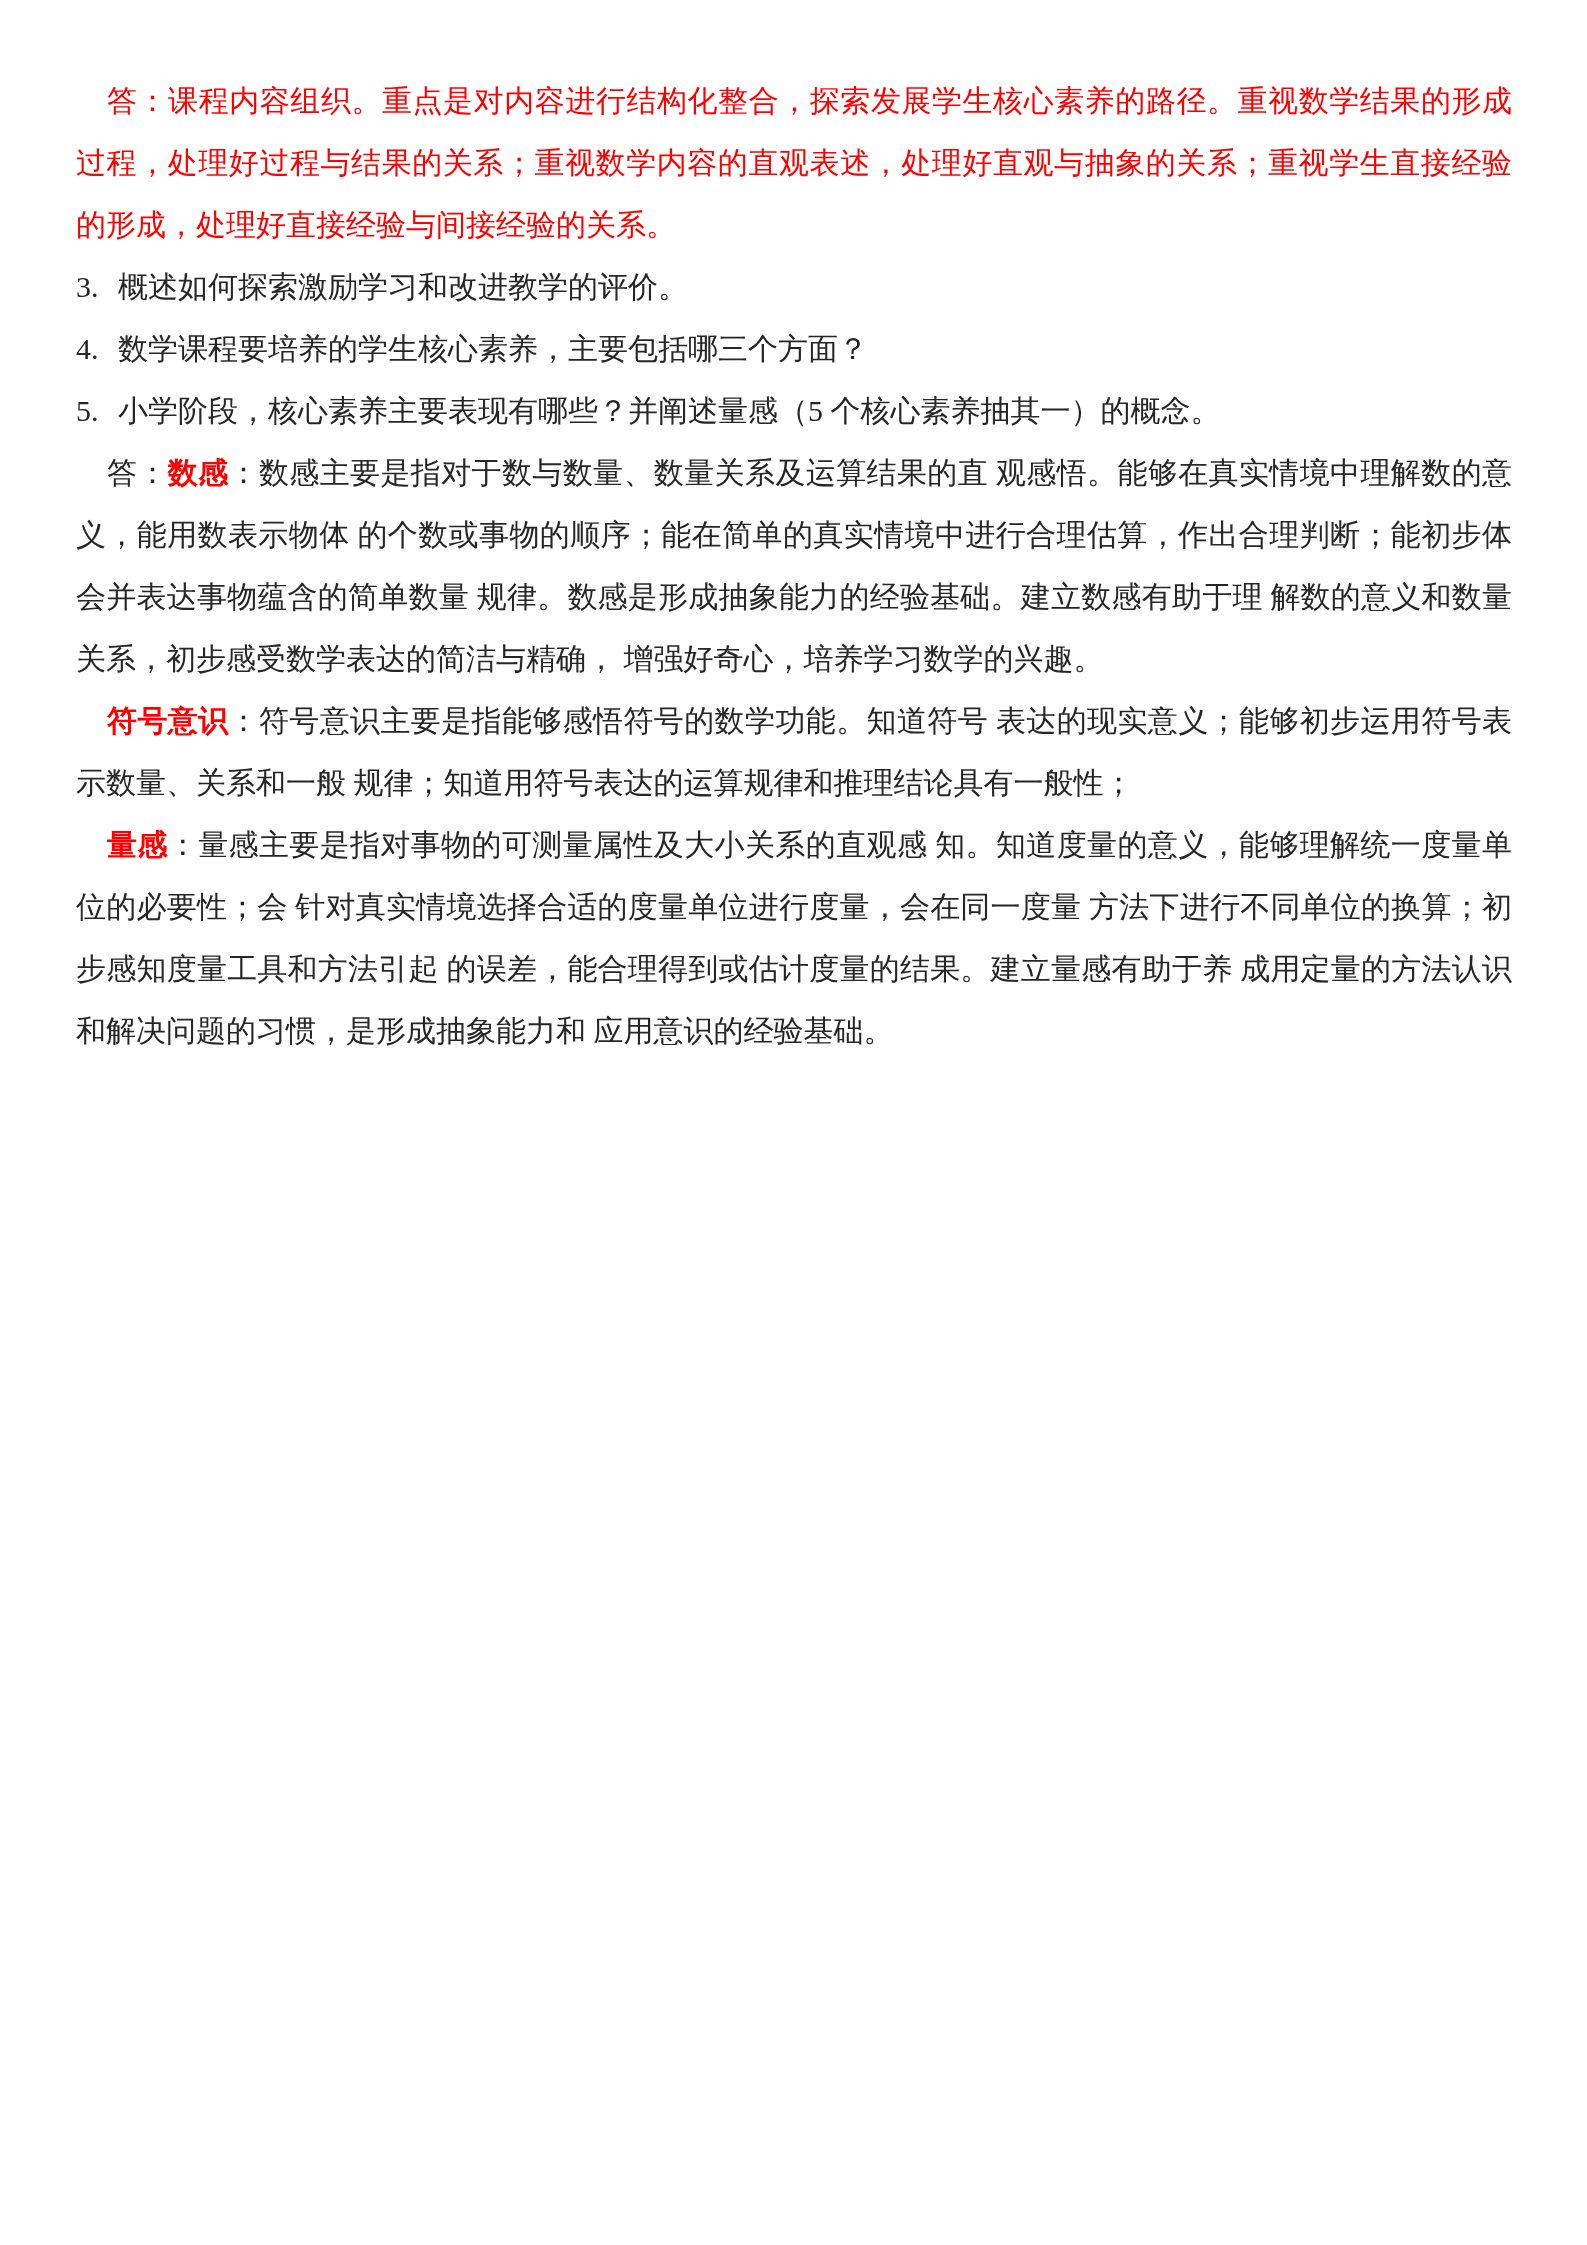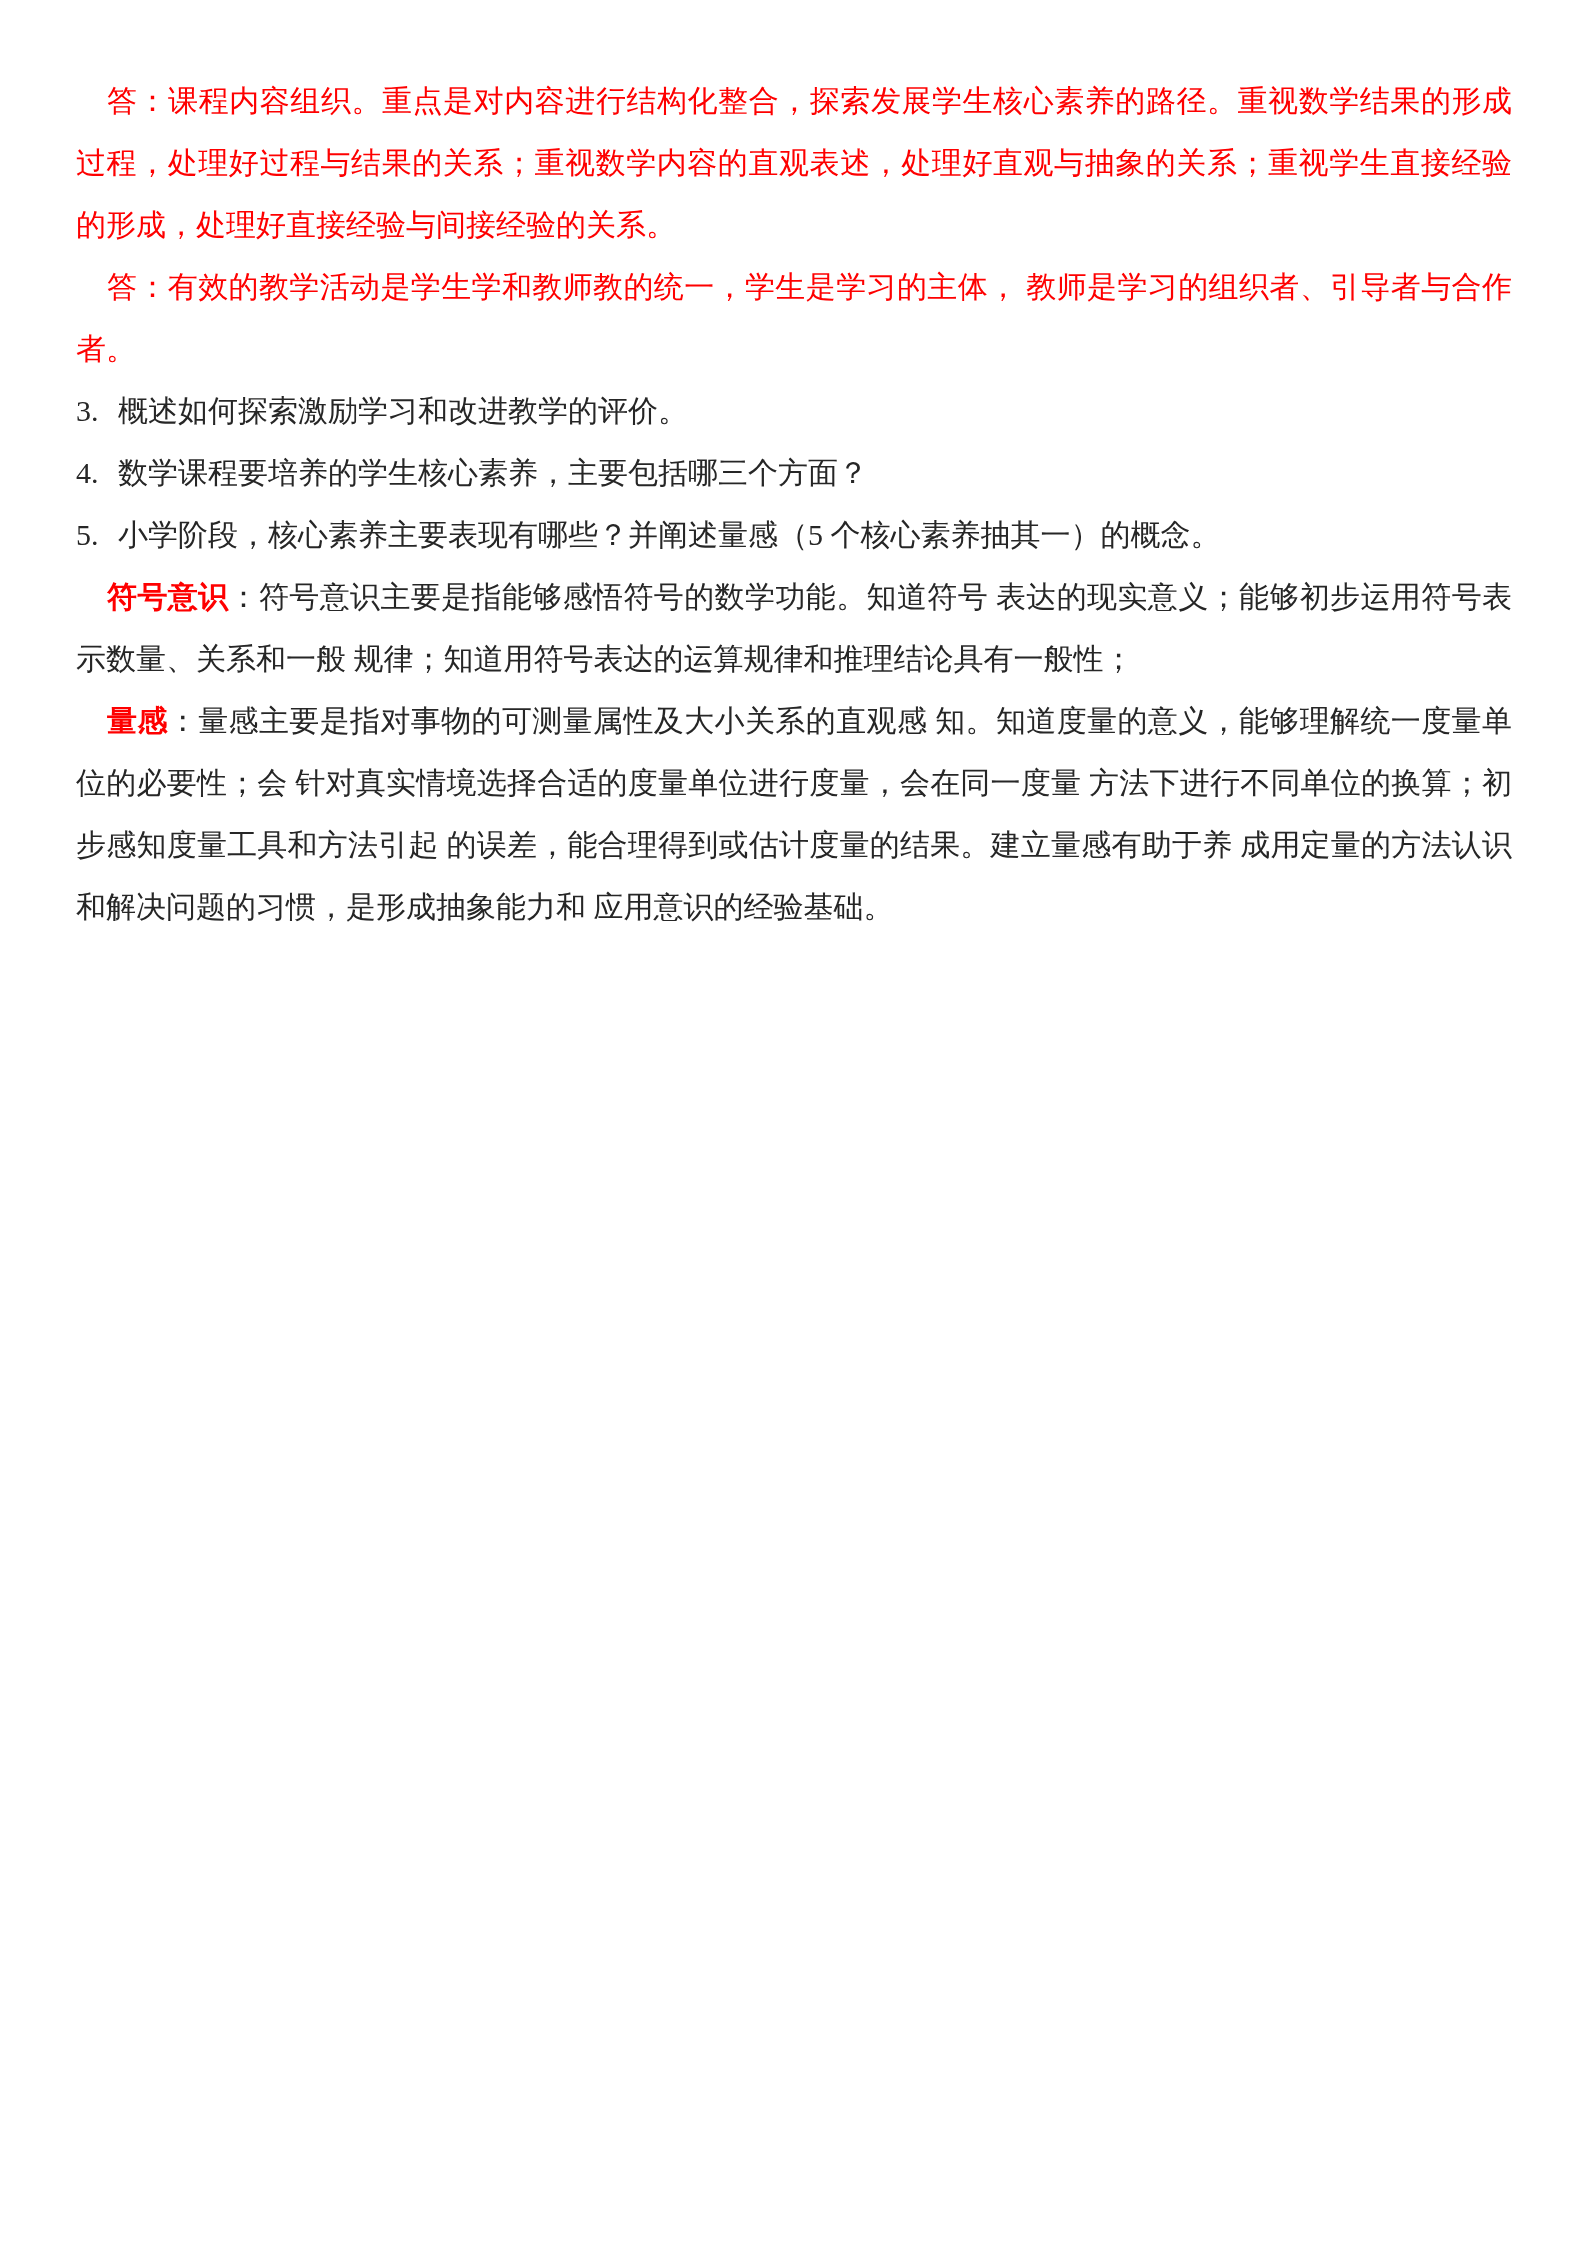--- a/index.html
+++ b/index.html
@@ -27,20 +27,20 @@
   .red{color:#fe0000;}
   .term{color:#fe0000;font-weight:bold;}
   .qnum{display:inline-block;min-width:42px;}
 </style>
 </head>
 <body>
 
 <div class="page">
   <div class="doc">
       <p class="para indent red">答：课程内容组织。重点是对内容进行结构化整合，探索发展学生核心素养的路径。重视数学结果的形成过程，处理好过程与结果的关系；重视数学内容的直观表述，处理好直观与抽象的关系；重视学生直接经验的形成，处理好直接经验与间接经验的关系。</p>
-      <p class="para indent red">答：有效的教学活动是学生学和教师教的统一，学生是学习的主体， 教师是学习的组织者、引导者与合作者。</p>
       <p class="para"><span class="qnum">3.</span><span>概述如何探索激励学习和改进教学的评价。</span></p>
       <p class="para"><span class="qnum">4.</span><span>数学课程要培养的学生核心素养，主要包括哪三个方面？</span></p>
       <p class="para"><span class="qnum">5.</span><span>小学阶段，核心素养主要表现有哪些？并阐述量感（5 个核心素养抽其一）的概念。</span></p>
+      <p class="para indent"><span class="">答：</span><span class="term">数感</span><span class="">：数感主要是指对于数与数量、数量关系及运算结果的直 观感悟。能够在真实情境中理解数的意义，能用数表示物体 的个数或事物的顺序；能在简单的真实情境中进行合理估算，作出合理判断；能初步体会并表达事物蕴含的简单数量 规律。数感是形成抽象能力的经验基础。建立数感有助于理 解数的意义和数量关系，初步感受数学表达的简洁与精确， 增强好奇心，培养学习数学的兴趣。</span></p>
       <p class="para indent"><span class="term">符号意识</span><span class="">：符号意识主要是指能够感悟符号的数学功能。知道符号 表达的现实意义；能够初步运用符号表示数量、关系和一般 规律；知道用符号表达的运算规律和推理结论具有一般性；</span></p>
       <p class="para indent"><span class="term">量感</span><span class="">：量感主要是指对事物的可测量属性及大小关系的直观感 知。知道度量的意义，能够理解统一度量单位的必要性；会 针对真实情境选择合适的度量单位进行度量，会在同一度量 方法下进行不同单位的换算；初步感知度量工具和方法引起 的误差，能合理得到或估计度量的结果。建立量感有助于养 成用定量的方法认识和解决问题的习惯，是形成抽象能力和 应用意识的经验基础。</span></p>
     </div>
 </div>
 
 </body></html>

